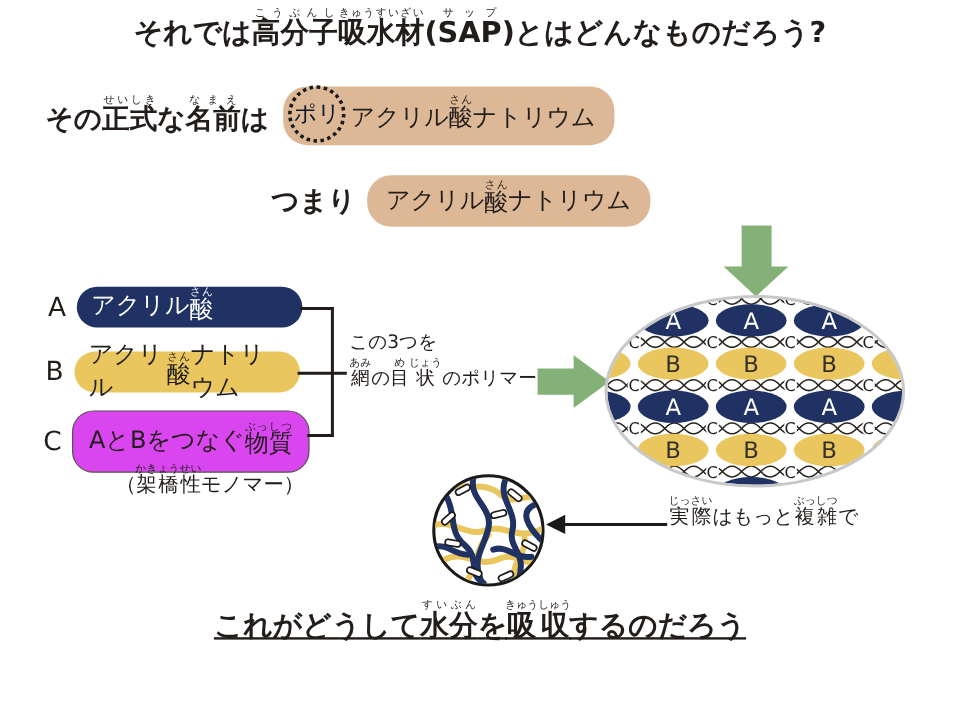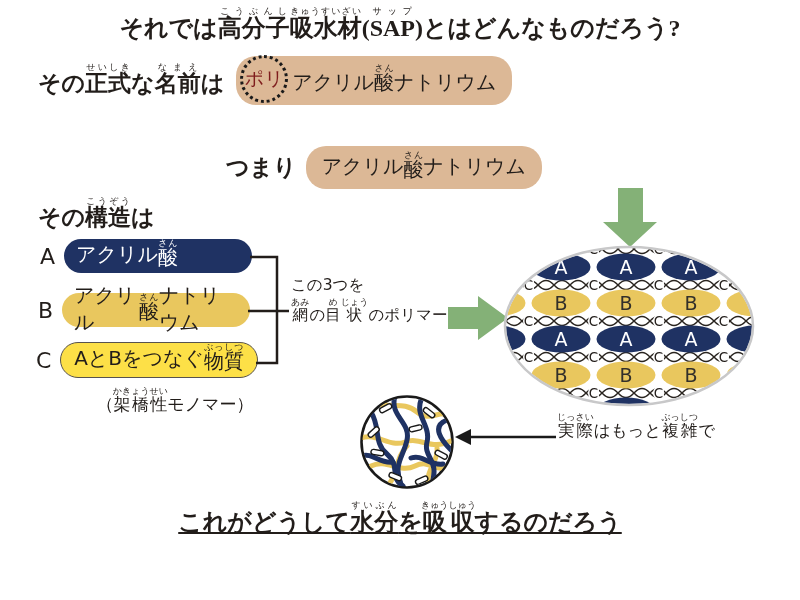--- a/index.html
+++ b/index.html
@@ -1,60 +1,59 @@
 <!DOCTYPE html>
 <html style="--tan: #dcb896; --navy: #1f3263; --yellow: #e9c75e; --green: #84b177; --text: #221d1a; --gray_outline: #c8c8c9;"><head>
 <meta charset="utf-8">
 <style>
   html,body{margin:0;padding:0;background:#fff;}
   .stage{position:relative;width:800px;height:600px;background:#fff;overflow:hidden;
          font-family:"DejaVu Sans","Liberation Sans",sans-serif;color:var(--text,#221d1a);}
   .abs{position:absolute;}
   ruby rt{font-size:9px;font-weight:normal;letter-spacing:0;}
-  .ttl{width:800px;text-align:center;font-weight:bold;font-size:24px;font-family:Liberation Serif, serif;}
+  .ttl{width:800px;text-align:center;font-weight:bold;font-size:24px;}
   .h-bold{font-weight:bold;font-size:23px;}
   .row{display:flex;align-items:center;}
   .pill-tan{background:var(--tan);border-radius:20px;font-size:20px;
             display:inline-flex;align-items:center;padding:3px 16px 6px 10px;min-height:34px;}
   .poly-circ{width:42px;height:42px;border:3px dotted #1a1a1a;border-radius:50%;
-             color:#7f1d1d;font-size:19px;display:flex;align-items:center;justify-content:center;
+             color:#0f172a;font-size:19px;display:flex;align-items:center;justify-content:center;
              margin:-4px 4px -4px -6px;flex:0 0 auto;}
   .item-label{font-size:22px;width:22px;flex:0 0 auto;}
   .pill{border-radius:18px;font-size:20px;display:inline-flex;align-items:center;
         padding:2px 10px 5px 12px;min-height:30px;box-sizing:border-box;}
   .pill-a{background:var(--navy);color:#fff;width:188px;height:34px;}
   .pill-b{background:var(--yellow);width:188px;height:34px;}
-  .pill-c{background:#fde047;border:1.5px solid #58534e;width:198px;height:36px;justify-content:center;padding-left:6px;padding-right:6px;}
+  .pill-c{background:#d946ef;border:1.5px solid #58534e;width:198px;height:52px;justify-content:center;padding-left:6px;padding-right:6px;}
   .note-sm{font-size:17px;}
   .mix-line,.real-line{height:30px;display:flex;align-items:flex-end;font-size:15.5px;white-space:nowrap;}
   .real-line{font-size:16.5px;margin-top:12px;}
   .bottomq{width:800px;text-align:center;font-weight:bold;font-size:24px;text-decoration:underline;}
   svg text{font-family:"DejaVu Sans","Liberation Sans",sans-serif;}
 </style>
 </head>
 <body>
 
 <div class="stage">
 
   <div class="abs ttl" style="top:6px;left:0;">それでは<ruby>高分子<rt>こうぶんし</rt></ruby><ruby>吸水材<rt>きゅうすいざい</rt></ruby>(<ruby>SAP<rt>サップ</rt></ruby>)とはどんなものだろう?</div>
 
-  <div class="abs row" style="top:56px;left:38px;gap:12px;">
+  <div class="abs row" style="top:72px;left:38px;gap:12px;">
     <div class="h-bold">その<ruby>正式<rt>せいしき</rt></ruby>な<ruby>名前<rt>なまえ</rt></ruby>は</div>
     <div class="pill-tan">
       <span class="poly-circ">ポリ</span>
       <span>アクリル<ruby>酸<rt>さん</rt></ruby>ナトリウム</span>
     </div>
   </div>
 
   <div class="abs row" style="top:146px;left:226px;gap:9px;">
     <span class="h-bold">つまり</span>
     <span class="pill-tan" style="padding-left:16px;">アクリル<ruby>酸<rt>さん</rt></ruby>ナトリウム</span>
   </div>
 
-  <div class="abs h-bold" style="top:196px;left:38px;">その<ruby>構造<rt>こうぞう</rt></ruby>は</div>
 
   <div class="abs row" style="top:239px;left:40px;gap:2px;">
     <span class="item-label">A</span>
     <span class="pill pill-a">アクリル<ruby>酸<rt>さん</rt></ruby></span>
   </div>
 
   <div class="abs row" style="top:293px;left:38px;gap:2px;">
     <span class="item-label">B</span>
     <span class="pill pill-b">アクリル<ruby>酸<rt>さん</rt></ruby>ナトリウム</span>
   </div>

